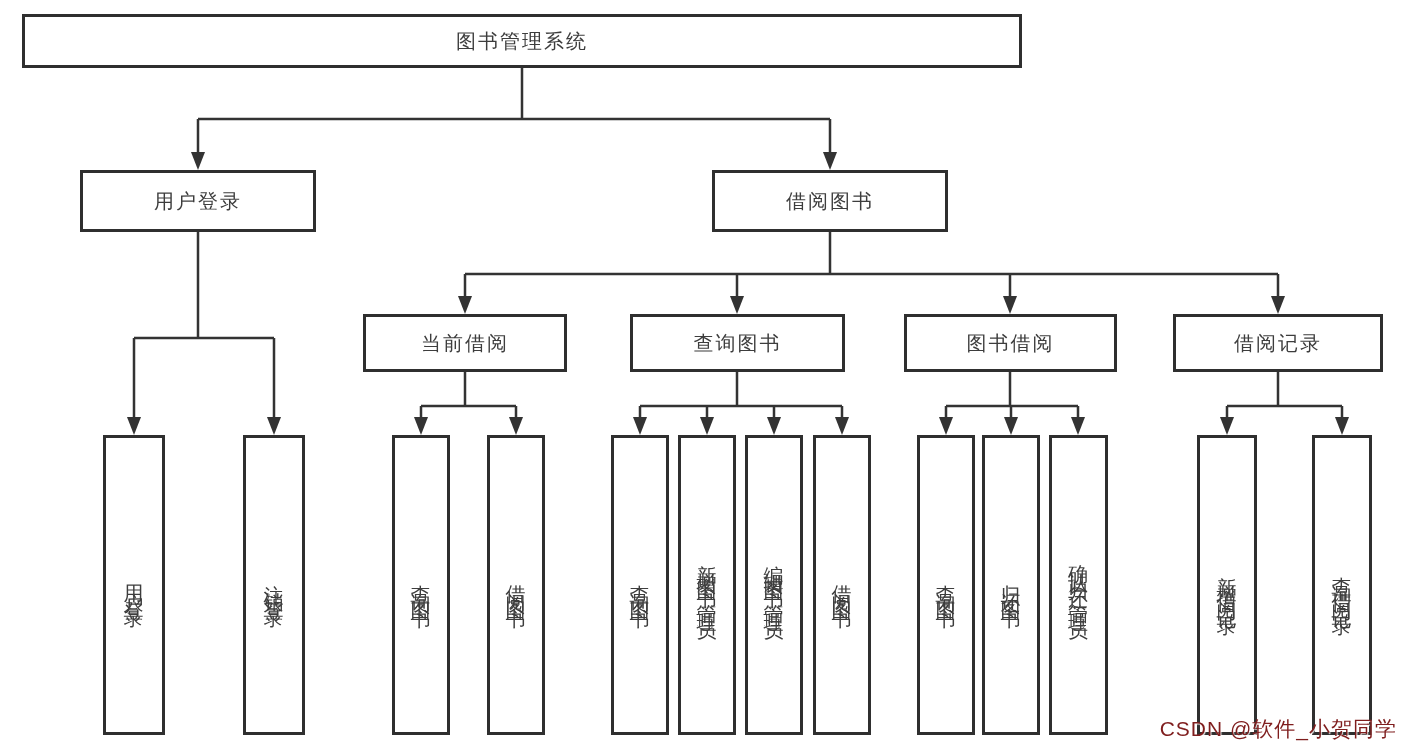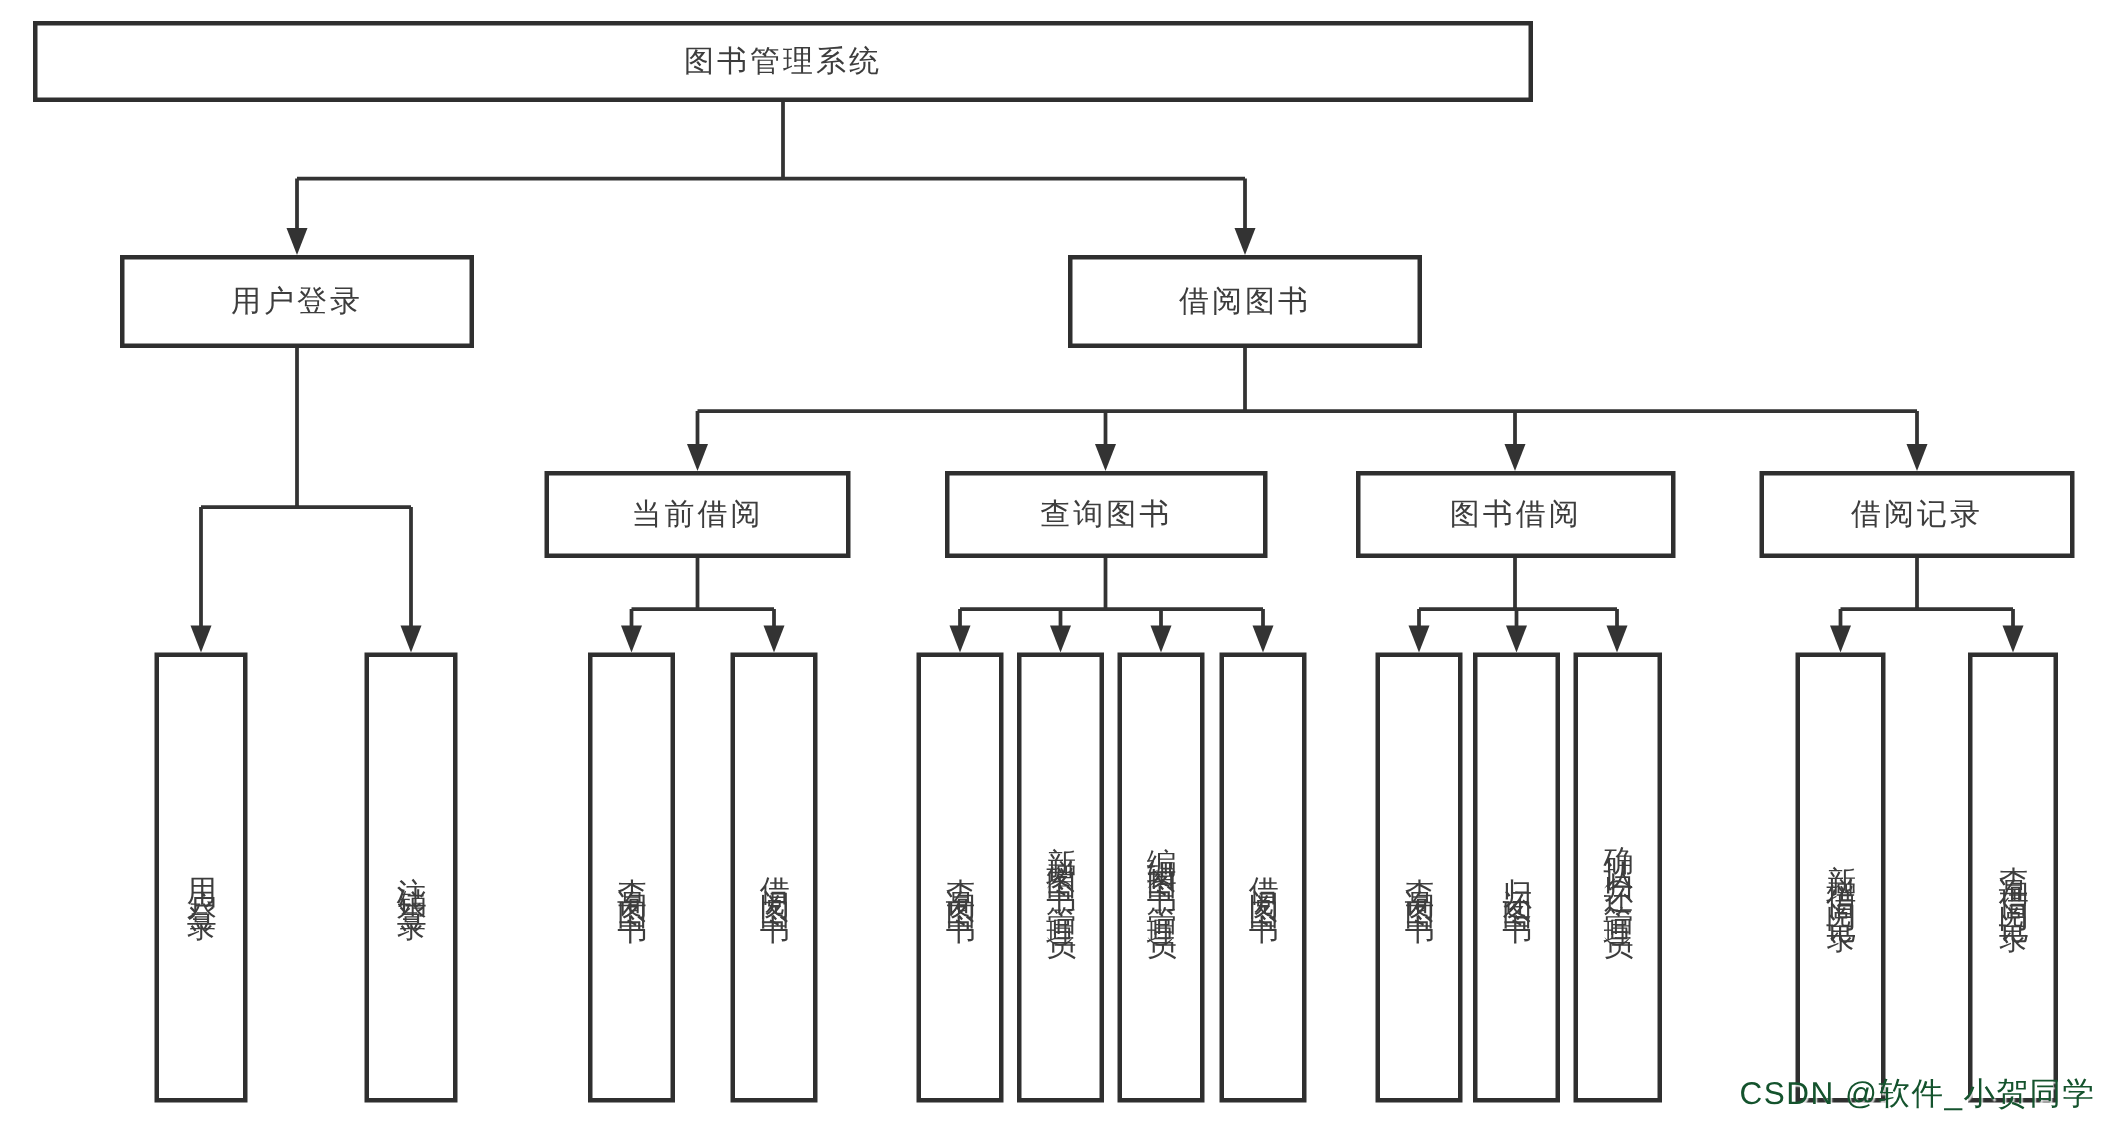--- a/index.html
+++ b/index.html
@@ -36,21 +36,21 @@
     writing-mode: vertical-lr;
     font-size: 20px;
     letter-spacing: 8px;
     line-height: 1;
   }
   .watermark {
     position: absolute;
     right: 8px;
     bottom: 4px;
     font-size: 21px;
-    color: #14532d;
+    color: #7f1d1d;
     letter-spacing: 1px;
     text-shadow: 1px 1px 1px rgba(255,255,255,0.9);
     white-space: nowrap;
   }
 </style>
 </head>
 <body>
 
 <div class="stage">
 

